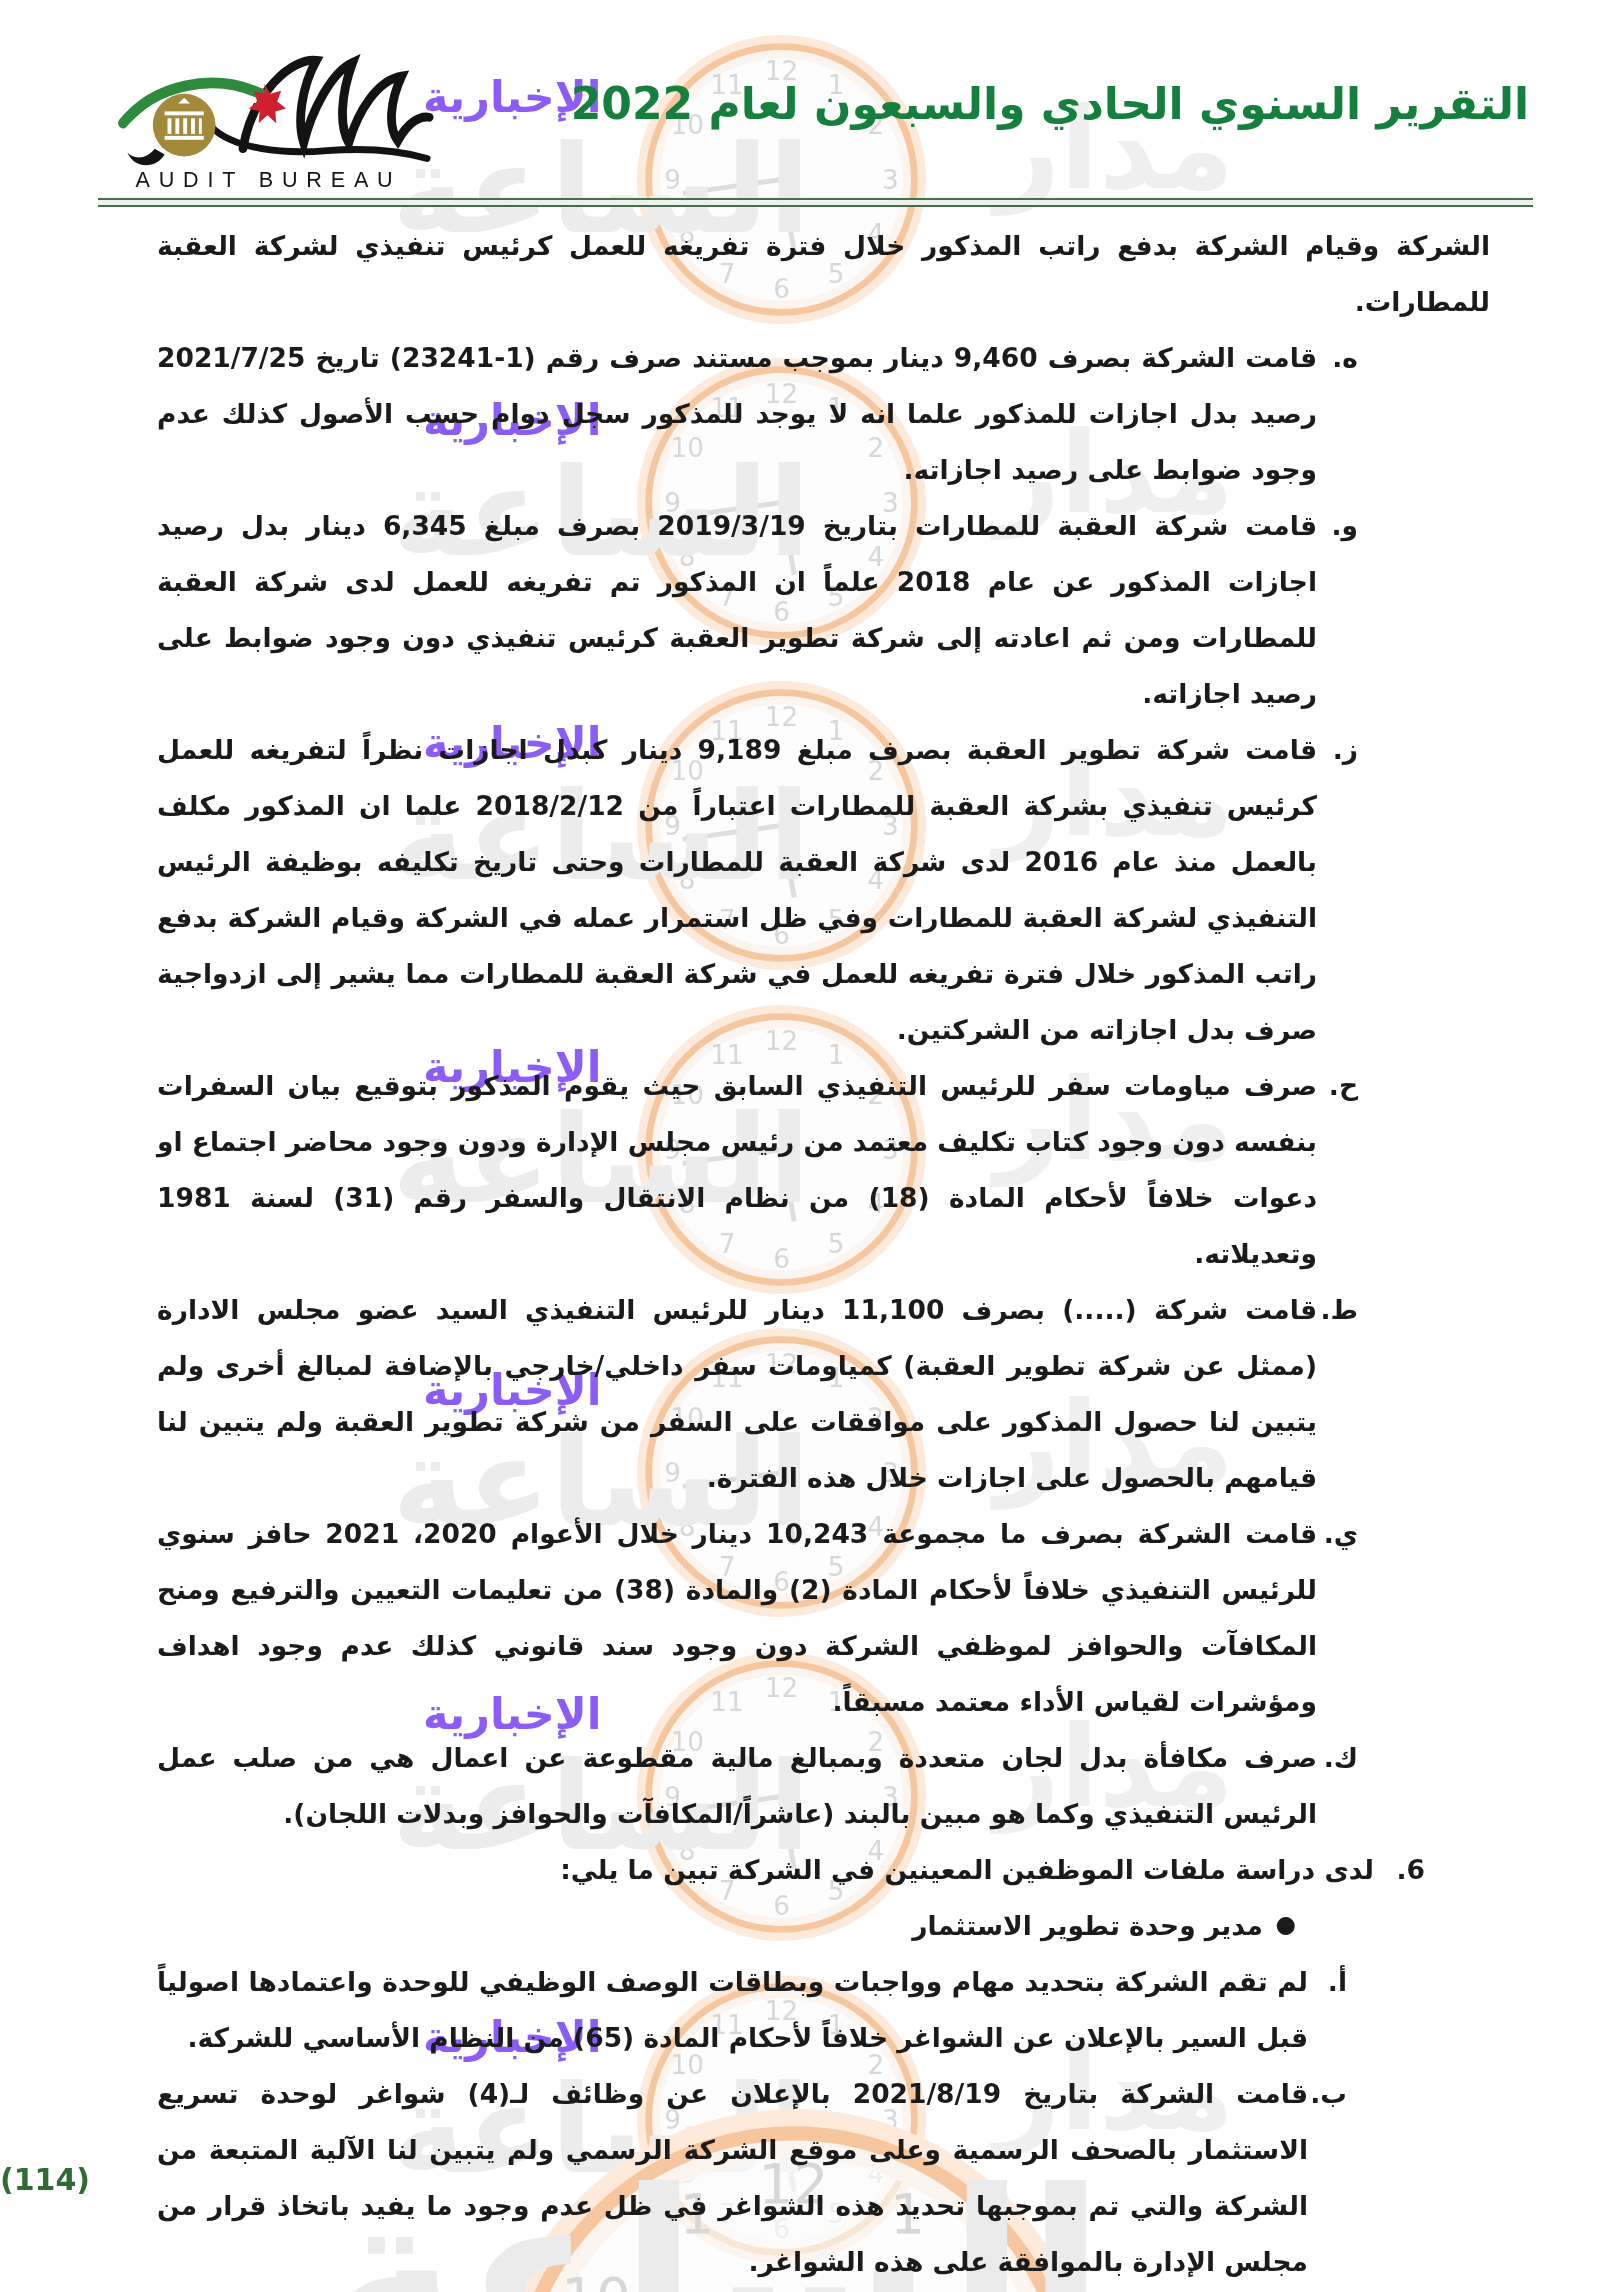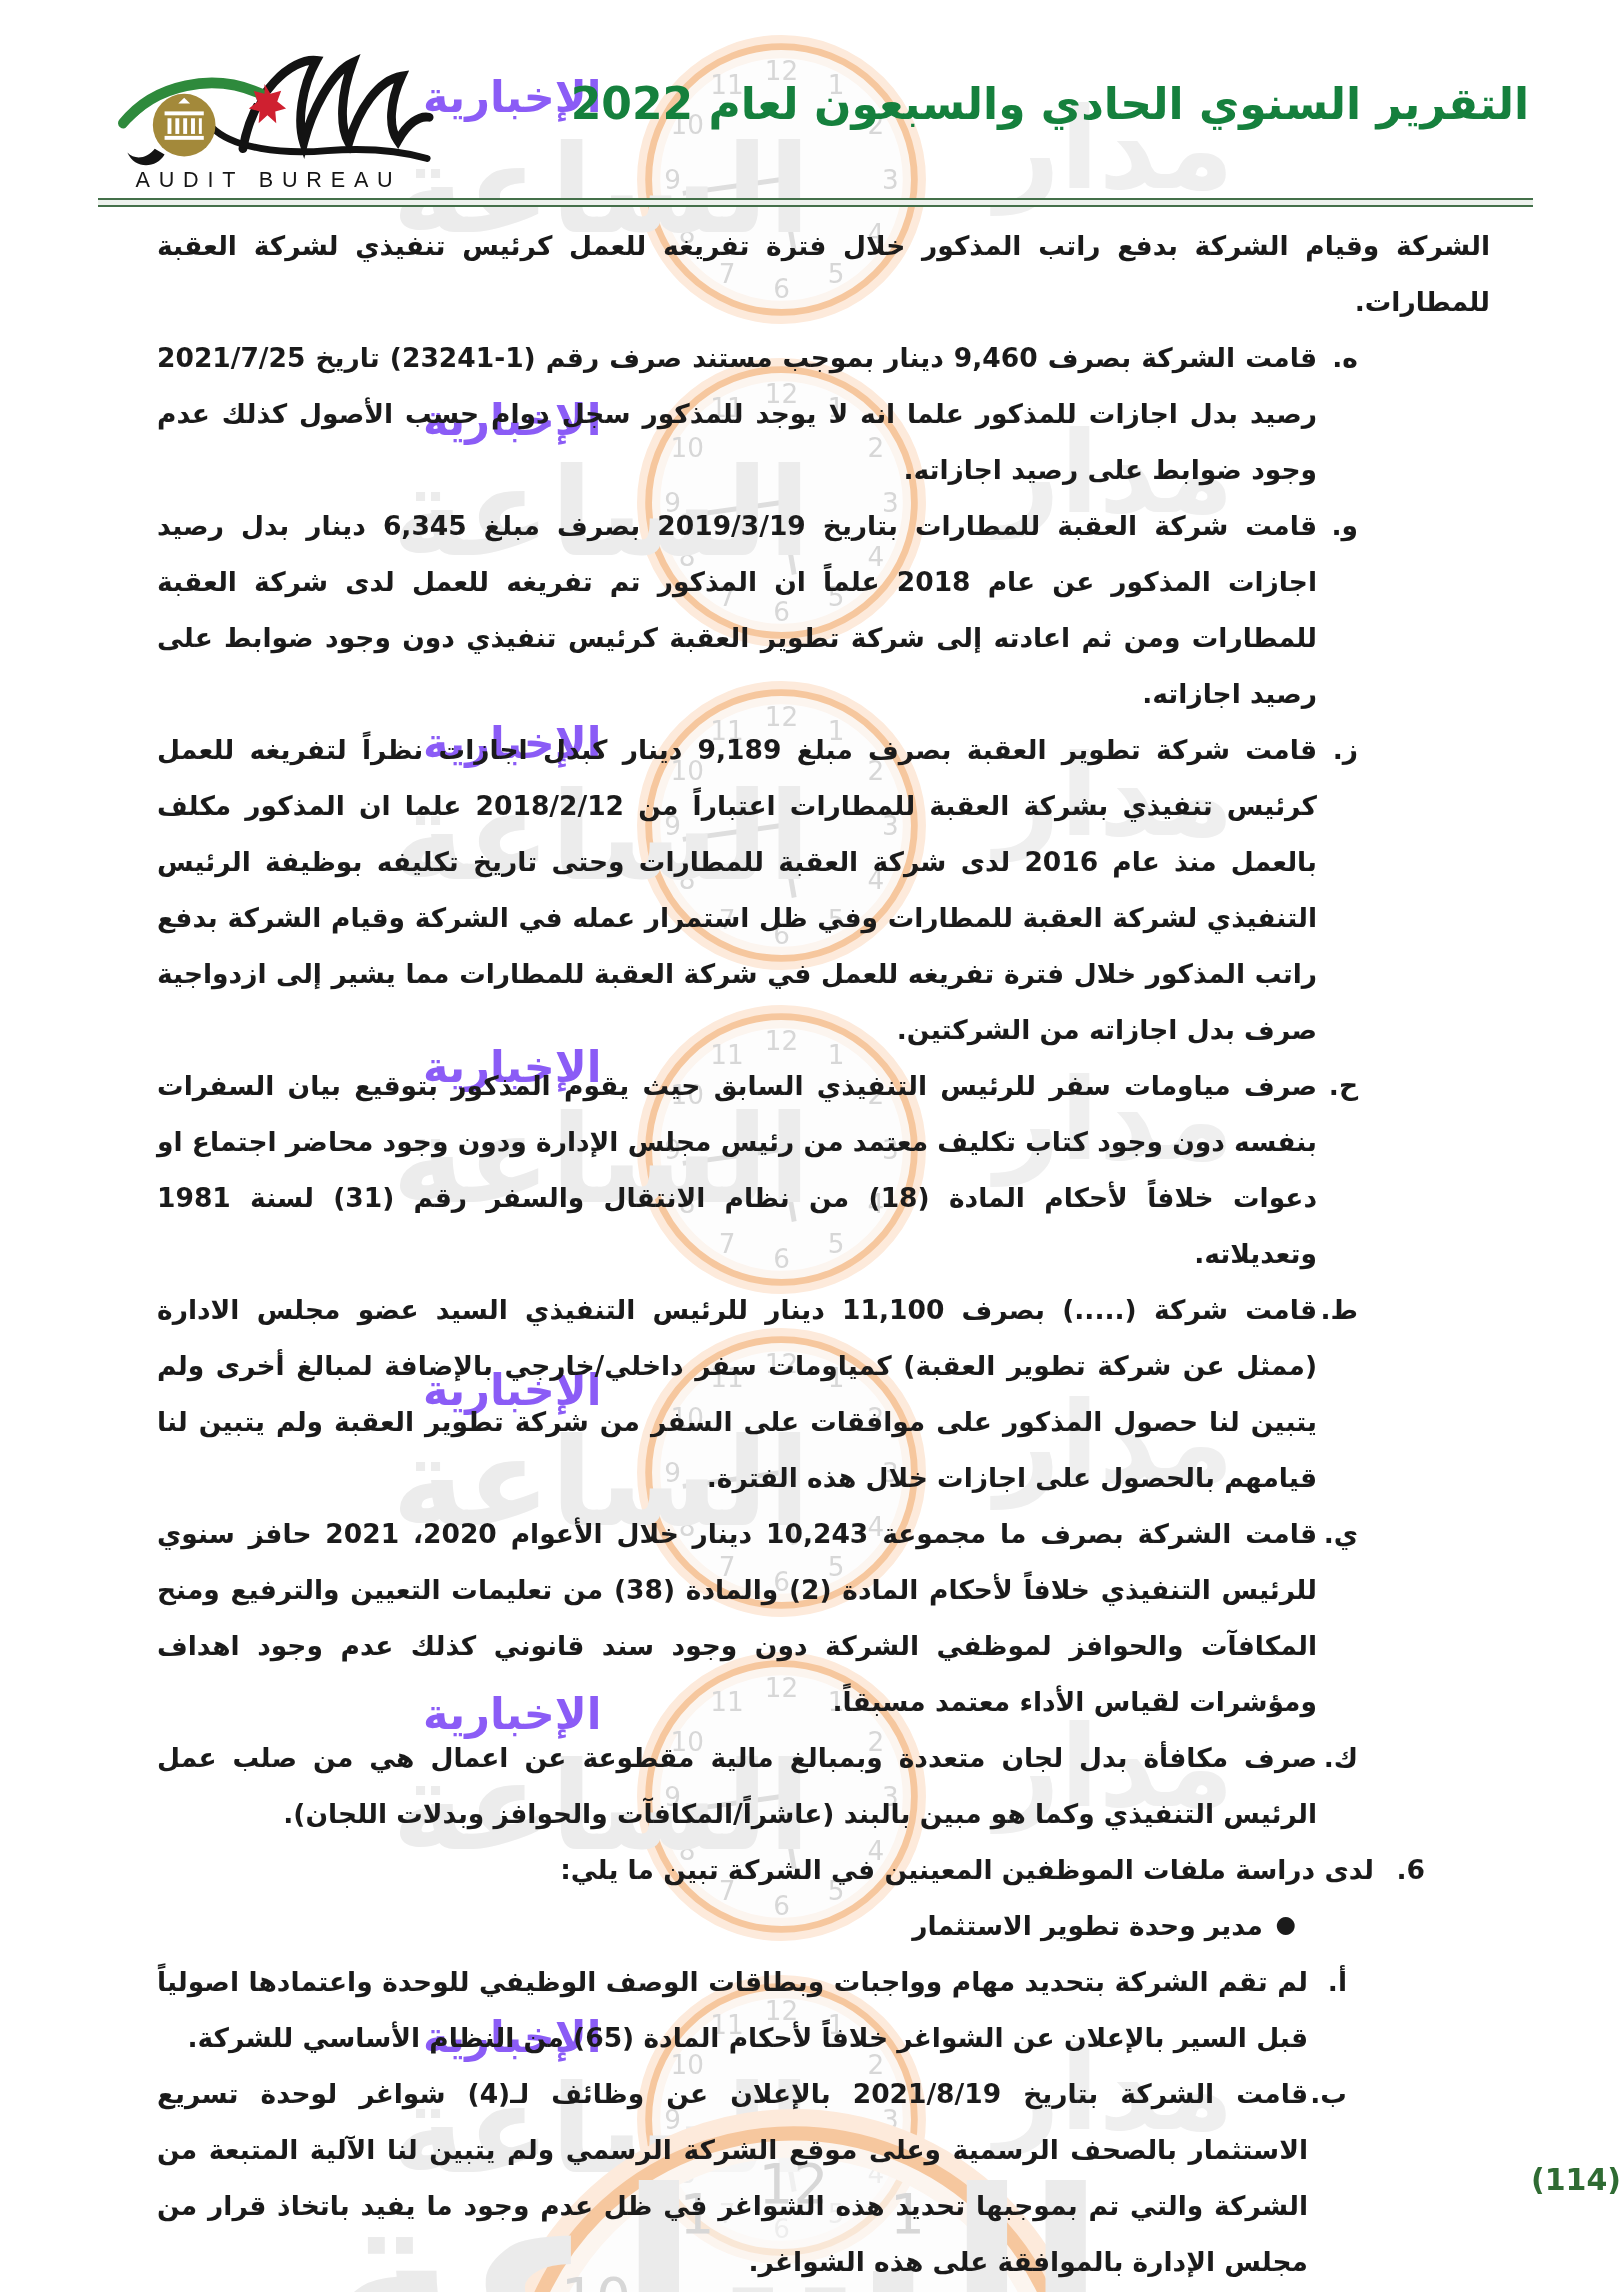--- a/index.html
+++ b/index.html
@@ -22,21 +22,21 @@
             font-size:26.5px;font-weight:bold;line-height:56px;text-align:justify;}
   .p0{text-align:justify;}
   .item{position:relative;margin-right:173px;}
   .item .marker{position:absolute;right:-41px;top:0;}
   .item6{position:relative;margin-right:116px;text-align:right;}
   .item6 .marker{position:absolute;right:-51px;top:0;}
   .bullet-line{position:relative;margin-right:227px;text-align:right;}
   .bullet-line .marker{position:absolute;right:-33px;top:-2px;font-size:23.5px;}
   .sub{position:relative;margin-right:182px;}
   .sub .marker{position:absolute;right:-39px;top:0;}
-  .pageno{position:absolute;left:0;right:0;top:2162px;text-align:right;color:#2f6b33;
+  .pageno{position:absolute;left:0;right:0;top:2162px;text-align:left;color:#2f6b33;
           font-size:30px;font-weight:bold;}
   .clock{position:absolute;}
 </style>
 </head>
 <body>
 
 <div class="page">
 
   <div class="wm" id="wm-layer">
       <svg class="clock" viewBox="0 0 315 315" style="left: 627px; top: 24.5px; width: 309px; height: 309px;">

